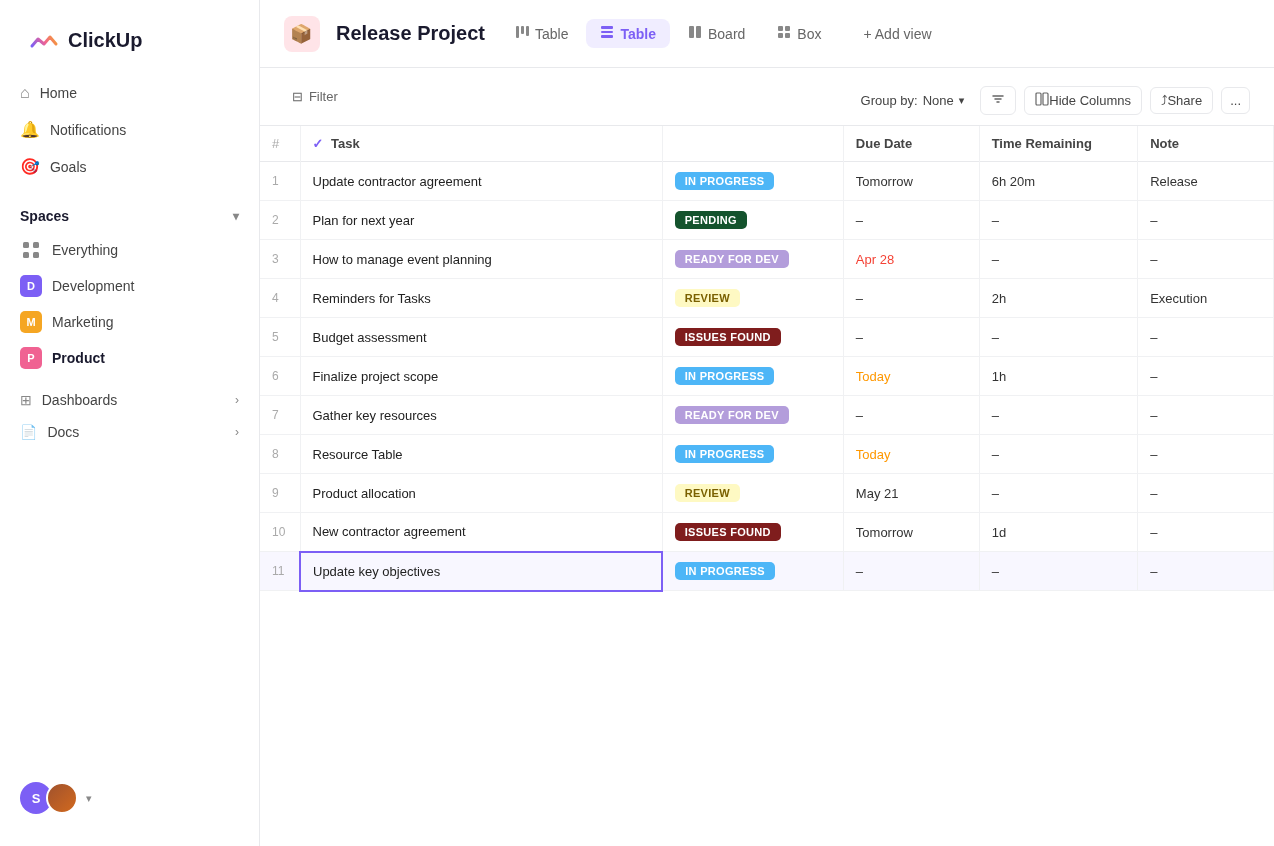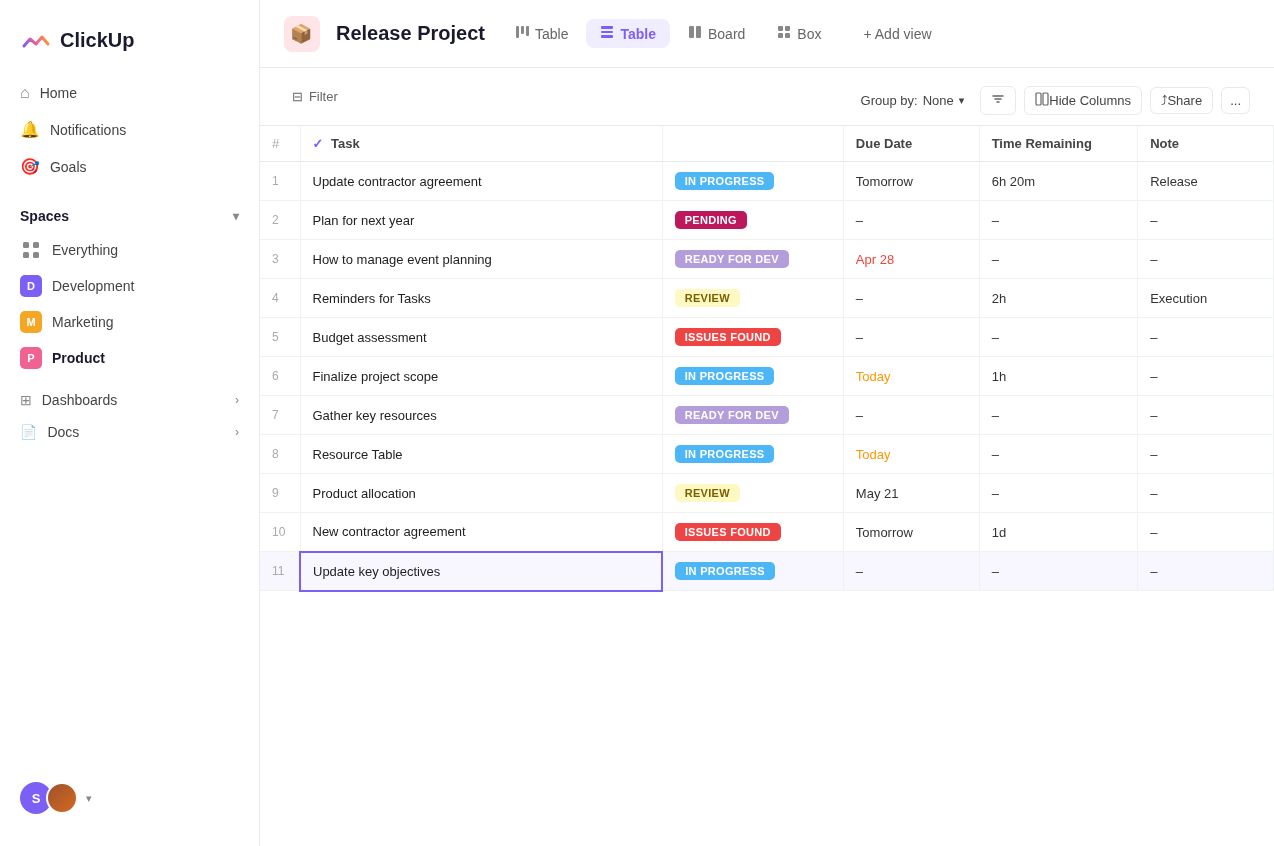--- a/index.html
+++ b/index.html
@@ -12,21 +12,21 @@
       background: #fff;
       border-right: 1px solid #e8e9ec;
       display: flex;
       flex-direction: column;
       padding: 16px 0;
       height: 100%;
     }
     .logo-area {
       display: flex;
       align-items: center;
-      padding: 8px 20px 20px 20px;
+      padding: 8px 20px 20px 28px;
       gap: 8px;
     }
     .logo-icon {
       width: 32px;
       height: 32px;
     }
     .logo-text {
       font-size: 20px;
       font-weight: 700;
       color: #1a1a2e;
@@ -330,24 +330,24 @@
     .badge {
       display: inline-flex;
       align-items: center;
       padding: 3px 10px;
       border-radius: 5px;
       font-size: 11px;
       font-weight: 700;
       letter-spacing: 0.3px;
     }
     .badge-inprogress { background: #4db6f7; color: #fff; }
-    .badge-pending { background: #be185d; color: #fff; }
+    .badge-pending { background: #14532d; color: #fff; }
     .badge-readyfordev { background: #b39ddb; color: #fff; }
     .badge-review { background: #fef9c3; color: #7a6000; }
-    .badge-issuesfound { background: #ef4444; color: #fff; }
+    .badge-issuesfound { background: #7f1d1d; color: #fff; }
 
     .due-red { color: #f44336; font-weight: 500; }
     .due-orange { color: #ff9800; font-weight: 500; }
 
     
     .table-container::-webkit-scrollbar { width: 6px; }
     .table-container::-webkit-scrollbar-thumb { background: #ddd; border-radius: 3px; }
   </style>
 </head>
 <body>

